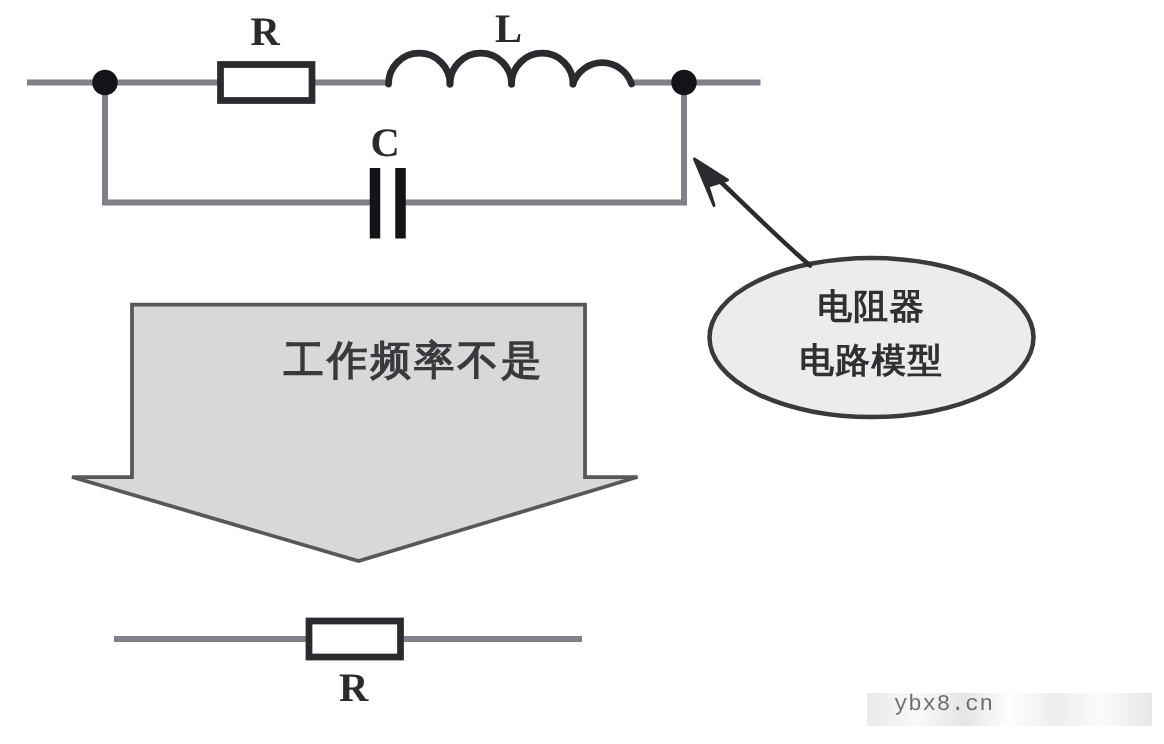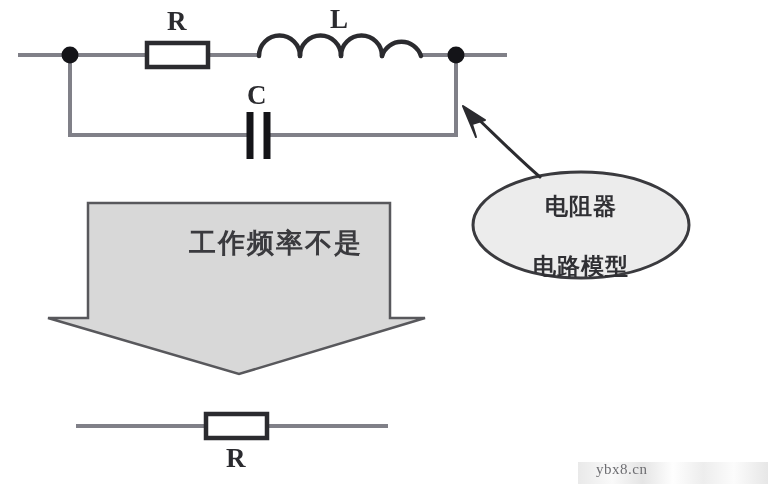--- a/index.html
+++ b/index.html
@@ -29,21 +29,21 @@
     white-space: nowrap;
     user-select: none;
   }
   .lbl-comp {
     font-size: 27px;
     font-weight: 700;
     letter-spacing: 0px;
   }
   .cjk {
     position: absolute;
-    font-family: Liberation Serif, serif;
+    font-family: Liberation Mono, monospace;
     white-space: nowrap;
     user-select: none;
   }
   .banner-text {
     font-size: 27px;
     font-weight: 700;
     color: #3a3a3e;
     letter-spacing: 2px;
     text-align: center;
     line-height: 37px;
@@ -51,21 +51,21 @@
   .callout-text {
     font-size: 23px;
     font-weight: 700;
     color: #303034;
     letter-spacing: 1px;
     text-align: center;
     line-height: 31px;
   }
   .watermark {
     position: absolute;
-    font-family: Liberation Serif, serif;
+    font-family: Liberation Mono, monospace;
     font-size: 15px;
     color: #6e6e72;
     letter-spacing: 0.5px;
     white-space: nowrap;
     user-select: none;
   }
   .wm-smudge {
     position: absolute;
     background: linear-gradient(90deg,
       rgba(232,232,232,0.95) 0%,
@@ -140,18 +140,18 @@
 
   <div class="lbl lbl-comp" style="left:330px; top:4px;">L</div>
 
   <div class="lbl lbl-comp" style="left:247px; top:80px;">C</div>
 
   <div class="lbl lbl-comp" style="left:226px; top:443px;">R</div>
 
   <div class="cjk banner-text" style="left:88px; top:225px; width:302px;margin-left:37px;">工作频率不是</div>
 
   <div class="cjk callout-text" style="left:473px; top:191px; width:216px;">电阻器</div>
-  <div class="cjk callout-text" style="left:473px; top:227px; width:216px;margin-top:24px;">电路模型</div>
+  <div class="cjk callout-text" style="left:473px; top:227px; width:216px;">电路模型</div>
 
   <div class="wm-smudge" style="left:578px; top:462px; width:190px; height:22px;"></div>
   <div class="watermark" style="left:596px; top:461px;">ybx8.cn</div>
 
 </div>
 
 </body></html>

